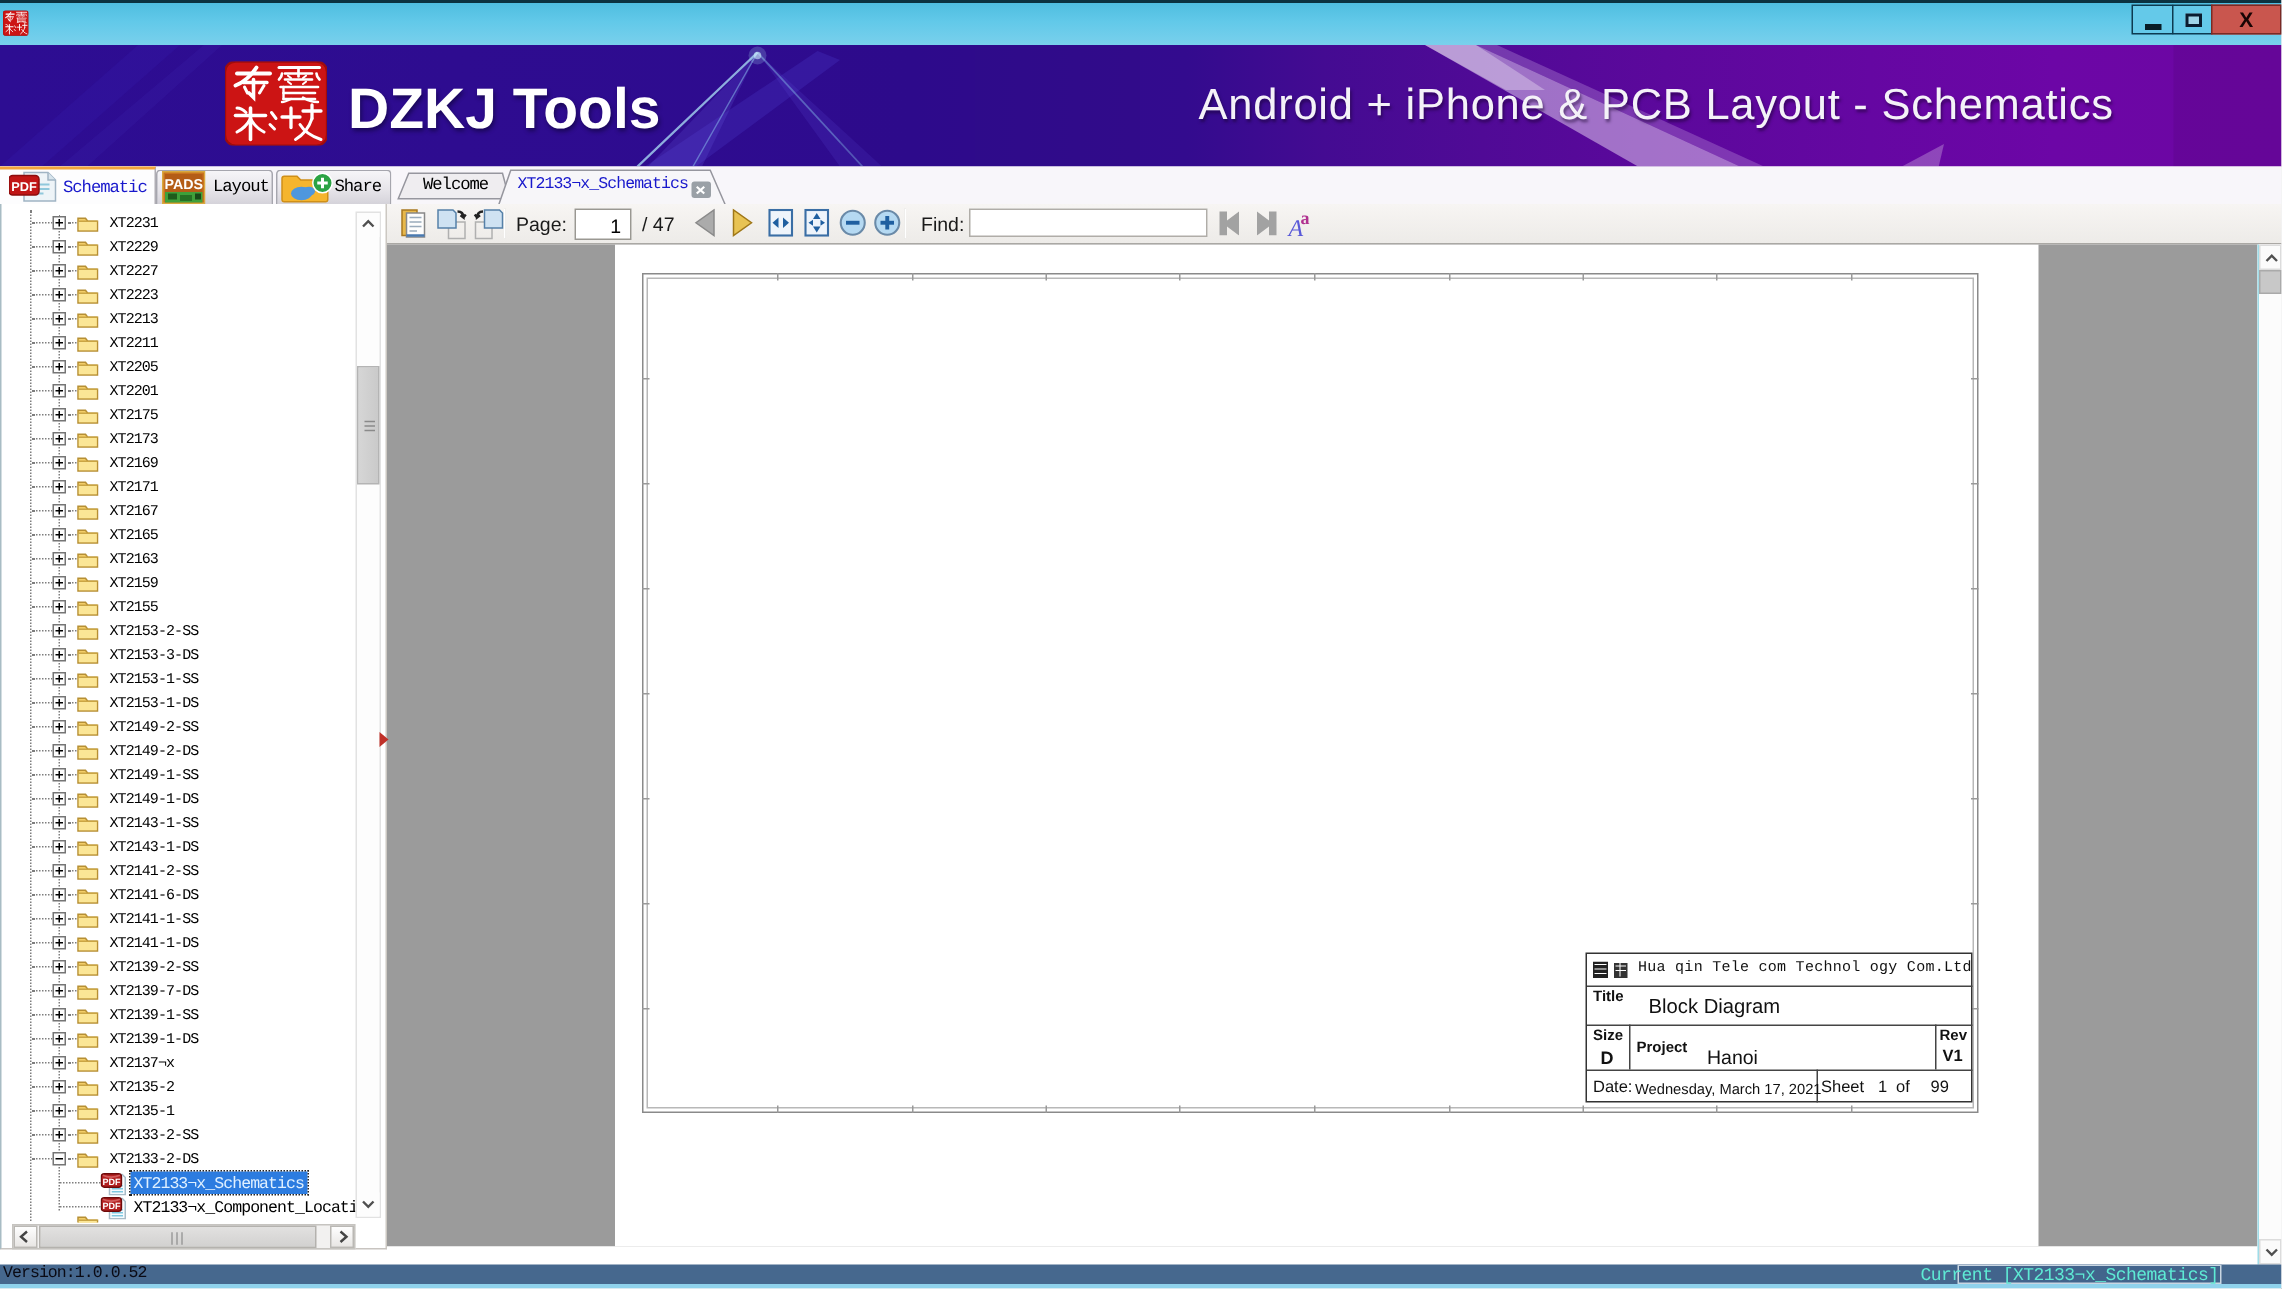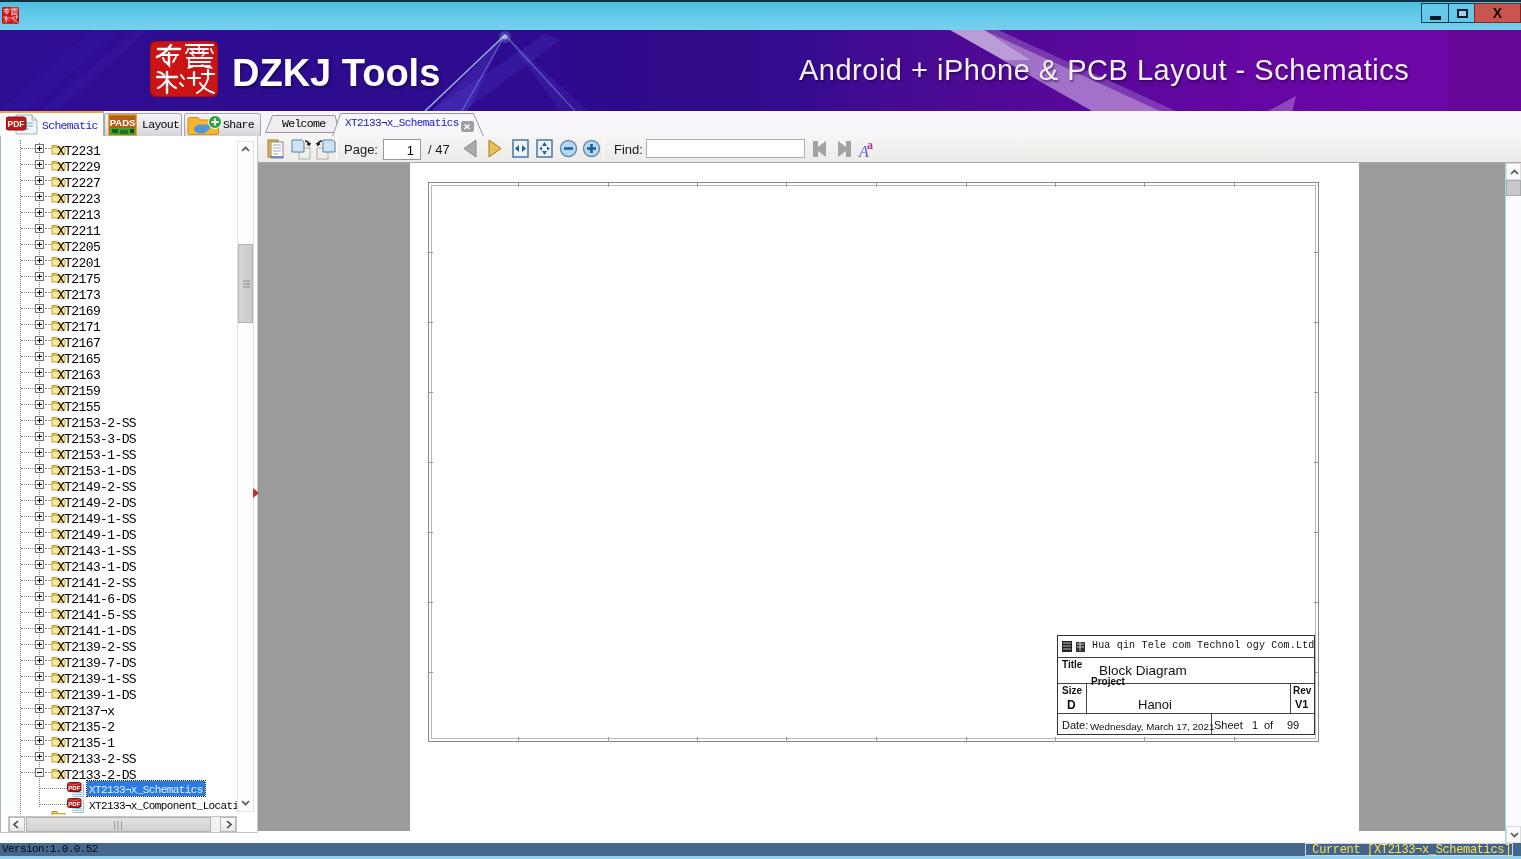--- a/index.html
+++ b/index.html
@@ -50,22 +50,22 @@
 #treeclip{position:absolute;left:0;top:0;width:236px;height:679px;overflow:hidden}
 .vdot{position:absolute;width:1px;border-left:1px dotted #7e7e7e}
 .trow{position:absolute;left:0;height:16px;width:236px}
 .hdot{position:absolute;top:7px;border-top:1px dotted #7e7e7e}
 .exp{position:absolute;left:34px;top:3px;width:9px;height:9px;background:#fcfcfc;
  border:1px solid #757575;box-sizing:border-box}
 .exp i{position:absolute;left:1px;top:3px;width:5px;height:1px;background:#000}
 .exp.pl i:after{content:"";position:absolute;left:2px;top:-2px;width:1px;height:5px;background:#000}
 .fico{position:absolute;left:50px;top:1px}
 .pico{position:absolute;left:66px;top:0px}
-.tlbl{position:absolute;left:56px;top:3px;white-space:pre;color:#000;
- font-family:"Liberation Mono",monospace;font-size:13px;letter-spacing:-0.62px}
+.tlbl{position:absolute;left:72px;top:3px;white-space:pre;color:#000;
+ font-family:"Liberation Mono",monospace;font-size:10px;letter-spacing:-0.62px}
 .clbl{position:absolute;left:88px;top:3px;white-space:pre;color:#000;
  font-family:"Liberation Mono",monospace;font-size:11px;letter-spacing:-0.62px}
 .sel{position:absolute;left:86px;top:0;height:15px;padding:3px 2px 0 2px;white-space:pre;
  background:#2c7ce0;outline:1px dotted #222;color:#dff0ff;
  font-family:"Liberation Mono",monospace;font-size:11px;letter-spacing:-0.62px}
 
 #tvs{position:absolute;left:236px;top:5px;width:17px;height:671px;background:#fdfdfd;border:1px solid #e2e2e2}
 #tvs .up{position:absolute;left:0px;top:0px;width:15px;height:16px;background:#fdfdfd}
 #tvs .dn{position:absolute;left:0px;top:653px;width:15px;height:16px;background:#fdfdfd}
 #tvthumb{position:absolute;left:0px;top:102px;width:15px;height:79px;
@@ -103,22 +103,22 @@
 .tbt{position:absolute;color:#111;white-space:pre}
 
 #mvs{position:absolute;left:1505px;top:163px;width:16px;height:680px;background:#fcfcfc;border-left:1px solid #9edce8}
 #mvs .up{position:absolute;left:0;top:0;width:15px;height:17px;background:#fbfbfb;border:1px solid #dcdcdc}
 #mvs .dn{position:absolute;left:0;top:663px;width:15px;height:17px;background:#fbfbfb;border:1px solid #dcdcdc}
 #mvthumb{position:absolute;left:0;top:17px;width:15px;height:16px;background:#c8c8c8;border:1px solid #aaa}
 
 #status{position:absolute;left:0;top:843px;width:1521px;height:13px;background:#46688e}
 #vertext{position:absolute;left:2px;top:0px;color:#0a0a14;
  font-family:"Liberation Mono",monospace;font-size:11px;letter-spacing:-0.62px}
-#curbox{position:absolute;left:1305px;top:0px;width:208px;height:13px;background:#42648c;
- border:1px solid rgba(235,242,248,0.8);color:#fde047}
+#curbox{position:absolute;left:1305px;top:0px;width:176px;height:13px;background:#42648c;
+ border:1px solid rgba(235,242,248,0.8);color:#5eead4}
 #curbox span{position:absolute;right:1px;top:-1px;font-family:"Liberation Mono",monospace;
  font-size:12px;letter-spacing:-0.35px;white-space:pre}
 #bstrip{position:absolute;left:0;top:856px;width:1521px;height:3px;background:#8fd2ec}
 </style></head><body>
 <svg width="0" height="0" style="position:absolute">
     <defs>
 <g id="gfold">
  <path d="M1 3.5 L6 3.5 L7.5 5.5 L14 5.5 L14 12 L1 12 Z" fill="#f2cd68" stroke="#b68f34" stroke-width="1"></path>
  <path d="M1.5 6 L13.5 6 L13.5 11.5 L1.5 11.5 Z" fill="#fbe696"></path>
  <path d="M1 5.5 L14 5.5" stroke="#caa544" stroke-width="1"></path>
@@ -350,21 +350,21 @@
    <rect x="0" y="0" width="10" height="11" fill="#222"></rect>
         <path d="M1 2 h8 M1 5 h8 M1 8 h8" stroke="#fff" stroke-width="0.7"></path>
    <rect x="14" y="1" width="9" height="10" fill="#333"></rect>
         <path d="M15 3 h7 M15 6 h7 M18 1 v9" stroke="#fff" stroke-width="0.7"></path>
   </svg>
   <div class="tbt" style="left:34px;top:4px;font-family:'Liberation Mono';font-size:10px;letter-spacing:0.18px">Hua qin Tele com Technol ogy Com.Ltd</div>
   <div class="tbt" style="left:4px;top:23px;font-size:10px;font-weight:bold">Title</div>
   <div class="tbt" style="left:41px;top:27px;font-size:13.5px">Block Diagram</div>
   <div class="tbt" style="left:4px;top:49px;font-size:10px;font-weight:bold">Size</div>
   <div class="tbt" style="left:9px;top:62px;font-size:12px;font-weight:bold">D</div>
-  <div class="tbt" style="left:33px;top:40px;font-size:10px;font-weight:bold">Project</div>
+  <div class="tbt" style="left:33px;top:57px;font-size:10px;font-weight:bold">Project</div>
   <div class="tbt" style="left:80px;top:61px;font-size:13px">Hanoi</div>
   <div class="tbt" style="left:235px;top:49px;font-size:10px;font-weight:bold">Rev</div>
   <div class="tbt" style="left:237px;top:62px;font-size:11px;font-weight:bold">V1</div>
   <div class="tbt" style="left:4px;top:83px;font-size:11px">Date:</div>
   <div class="tbt" style="left:32px;top:85px;font-size:9.8px">Wednesday, March 17, 2021</div>
   <div class="tbt" style="left:156px;top:83px;font-size:11px">Sheet</div>
   <div class="tbt" style="left:194px;top:83px;font-size:11px">1</div>
   <div class="tbt" style="left:206px;top:83px;font-size:11px">of</div>
   <div class="tbt" style="left:229px;top:83px;font-size:11px">99</div>
  </div>
@@ -704,21 +704,21 @@
         </div>
 <div class="trow" style="top:469px">
           <span class="hdot" style="left:20px;width:14px"></span>
           <span class="exp pl">
             <i></i>
           </span>
           <span class="hdot" style="left:44px;width:6px"></span>
           <svg class="fico" width="15" height="13">
             <use href="#gfold"></use>
           </svg>
-          <span class="tlbl">XT2141-5-SS</span>
+          <span class="tlbl">XT2141-1-SS</span>
         </div>
 <div class="trow" style="top:485px">
           <span class="hdot" style="left:20px;width:14px"></span>
           <span class="exp pl">
             <i></i>
           </span>
           <span class="hdot" style="left:44px;width:6px"></span>
           <svg class="fico" width="15" height="13">
             <use href="#gfold"></use>
           </svg>

